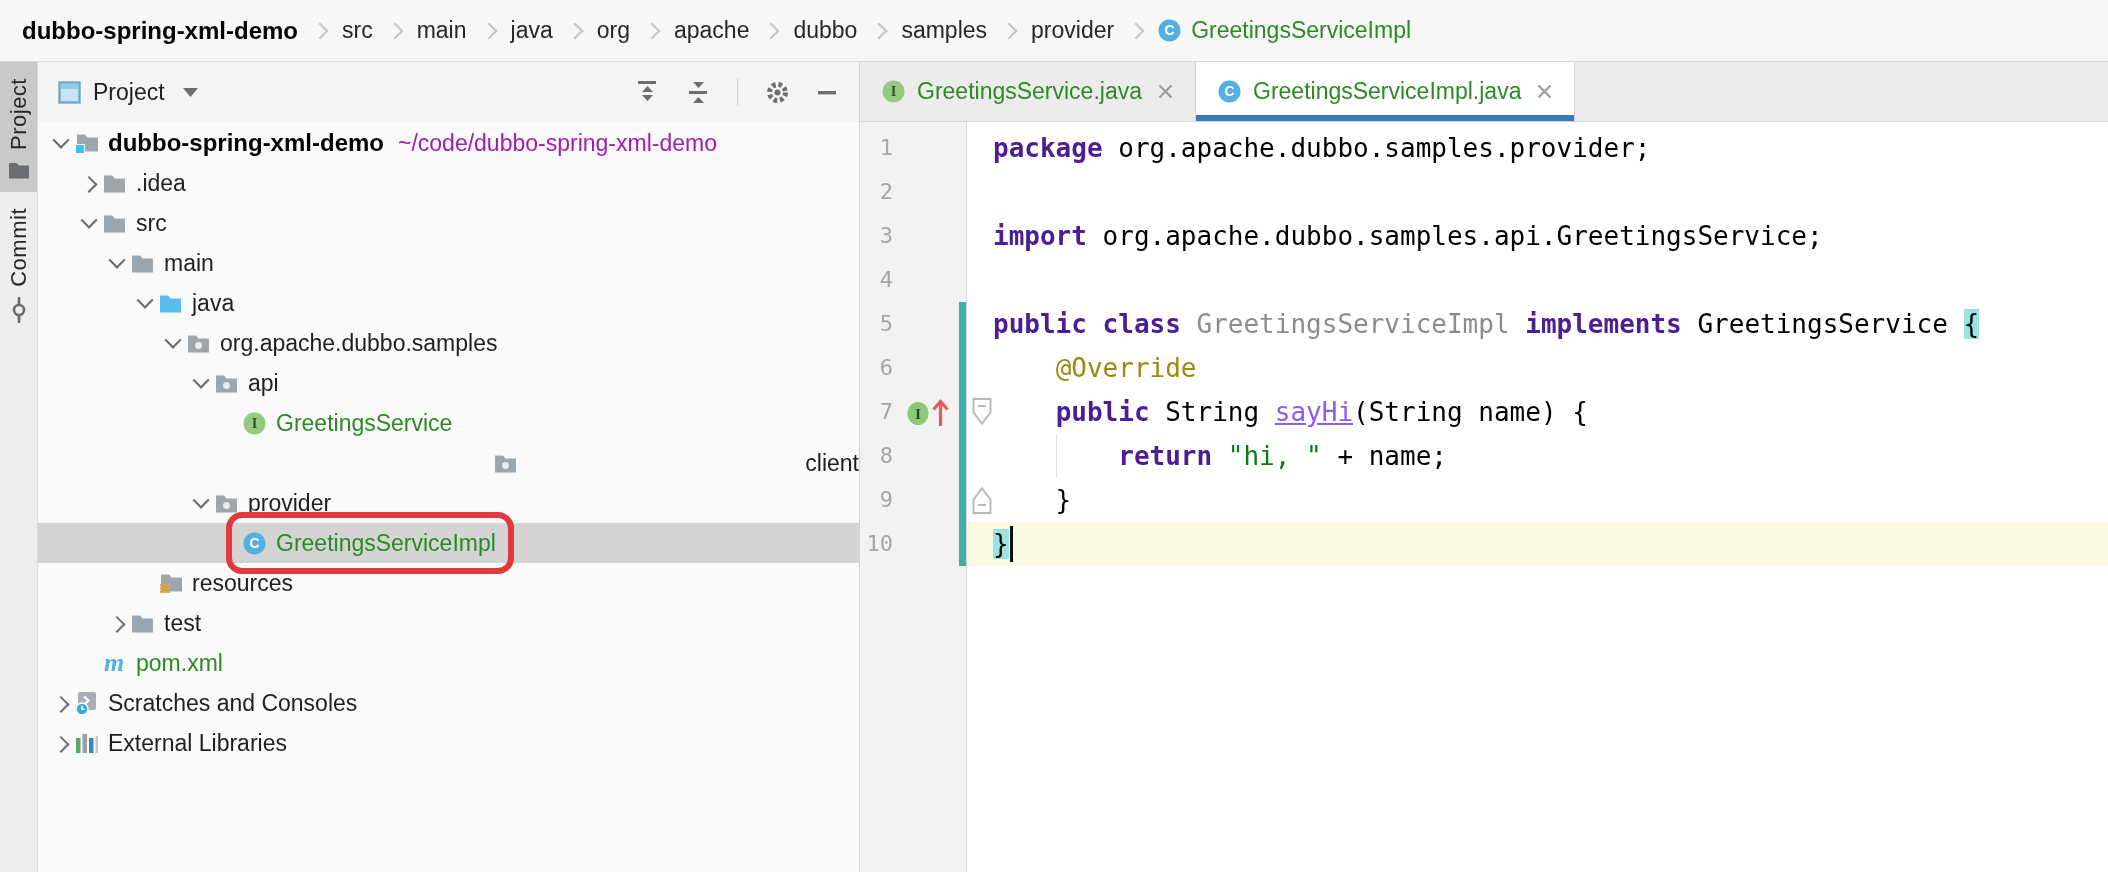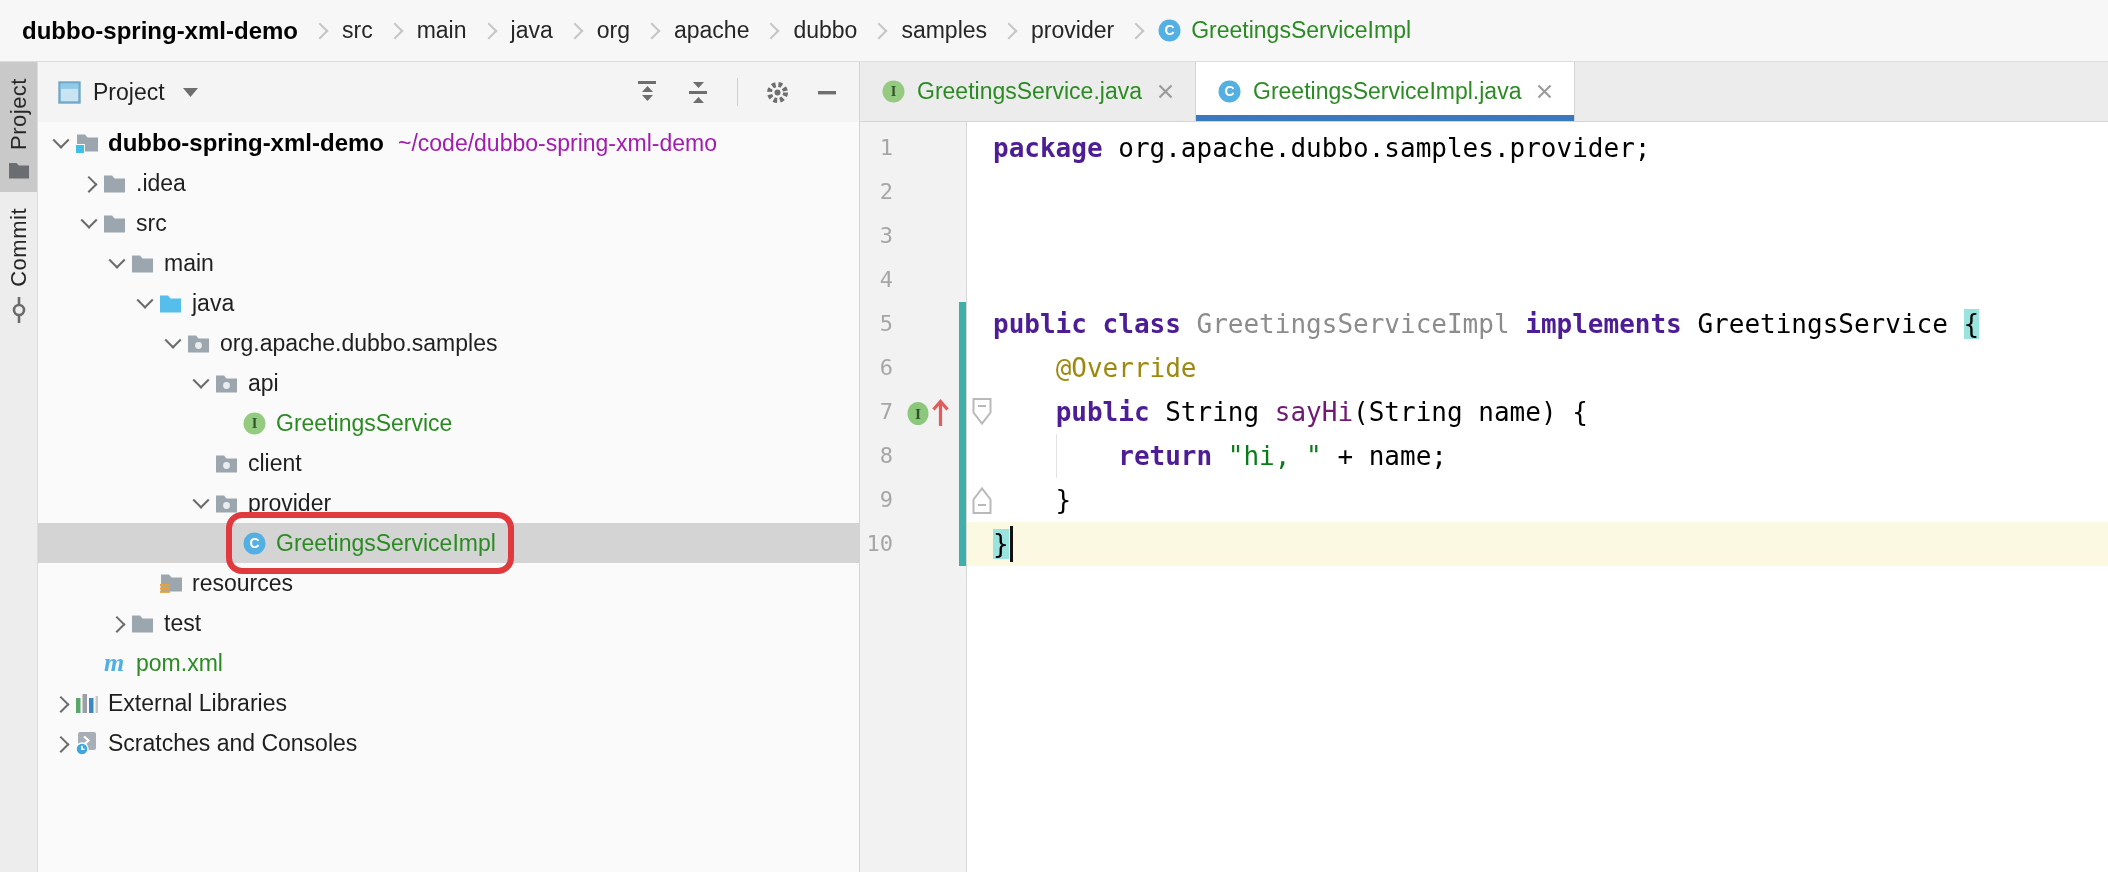--- a/index.html
+++ b/index.html
@@ -52,21 +52,21 @@
   .gutter-bg{position:absolute;left:0;top:0;bottom:0;width:106px;background:#f2f2f2;border-right:1px solid #d8d8d8;box-sizing:content-box;}
   .vcs-bar{position:absolute;left:99px;top:180px;width:7px;height:264px;background:#3fafa9;z-index:2;}
   .lines{position:absolute;left:0;right:0;top:4px;}
   .code-line{height:44px;position:relative;}
   .current-bg{position:absolute;left:107px;right:0;top:0;bottom:0;background:#fcf9e3;}
   .line-num{position:absolute;left:0;width:33px;text-align:right;font-family:"DejaVu Sans Mono",monospace;font-size:22px;line-height:44px;color:#a6a6a6;}
   .code-text{position:absolute;left:133px;font-family:"DejaVu Sans Mono",monospace;font-size:26px;line-height:44px;white-space:pre;color:#000;}
   .c-kw{color:#4c1d95;font-weight:bold;}
   .c-str{color:#067d17;}
   .c-ann{color:#9e880d;}
-  .c-method{color:#701a75;}
+  .c-method{color:#8b5cf6;text-decoration:underline;}
   .c-unused{color:#8c8c8c;}
   .c-pl{color:#000;}
   .c-brace{background:#99e4de;}
   .impl-slot{position:absolute;left:46px;top:8px;display:flex;align-items:center;}
   .fold-slot{position:absolute;left:110px;top:7px;display:flex;}
   .caret-bar{position:absolute;left:150px;top:4px;width:3px;height:36px;background:#111;z-index:3;}
   .indent-guide{position:absolute;left:196px;top:0;bottom:0;width:1px;background:#e3e3e3;}
 </style>
 </head>
 <body>
@@ -272,21 +272,21 @@
         <div class="tree-row" style="padding-left: 177px;">
           <span class="chev-slot"></span>
           <span class="icon-slot">
             <svg width="23" height="23" viewBox="0 0 23 23">
               <circle cx="11.5" cy="11.5" r="11" fill="#94cb80"></circle>
               <text x="11.5" y="16.3" text-anchor="middle" font-family="Liberation Serif,serif" font-size="14.5" font-weight="bold" fill="#30552b">I</text>
             </svg>
           </span>
           <span class="green">GreetingsService</span>
         </div>
-        <div class="tree-row" style="padding-left: 149px;">
+        <div class="tree-row" style="padding-left: 149px; justify-content: space-between;">
           <span class="chev-slot"></span>
           <span class="icon-slot">
             <svg width="23" height="20" viewBox="0 0 23 20">
               <path d="M1 2.5h8l2.5 3H22v14H1z" fill="#9ba6af"></path>
               <circle cx="11.5" cy="12.5" r="3.4" fill="#e9edf0"></circle>
             </svg>
           </span>
           <span>client</span>
         </div>
         <div class="tree-row" style="padding-left: 149px;">
@@ -343,42 +343,42 @@
               <text x="1" y="20" font-family="Liberation Serif,serif" font-size="26" font-style="italic" font-weight="bold" fill="#4fb0e8">m</text>
             </svg>
           </span>
           <span class="green">pom.xml</span>
         </div>
         <div class="tree-row" style="padding-left: 9px;">
           <span class="chev-slot">
             <span class="chev right"></span>
           </span>
           <span class="icon-slot">
+            <svg width="25" height="25" viewBox="0 0 25 25">
+              <rect x="3" y="1" width="18" height="18" rx="2" fill="#a7aeb5"></rect>
+              <path d="M9 5.5l4.5 4L9 13.5" stroke="#ffffff" stroke-width="2.2" fill="none"></path>
+              <circle cx="7" cy="18" r="6" fill="#3fa7e0" stroke="#ffffff" stroke-width="1.4"></circle>
+              <path d="M7 14.8v3.4h2.6" stroke="#ffffff" stroke-width="1.6" fill="none"></path>
+            </svg>
+          </span>
+          <span>Scratches and Consoles</span>
+        </div>
+        <div class="tree-row" style="padding-left: 9px;">
+          <span class="chev-slot">
+            <span class="chev right"></span>
+          </span>
+          <span class="icon-slot">
             <svg width="24" height="22" viewBox="0 0 24 22">
               <rect x="1" y="6" width="4.5" height="15" fill="#59a869"></rect>
               <rect x="7.5" y="2" width="4.5" height="19" fill="#9aa0a6"></rect>
               <rect x="14" y="6" width="4.5" height="15" fill="#3e86c0"></rect>
               <rect x="20.5" y="4" width="2.5" height="17" fill="#c4c8cb"></rect>
             </svg>
           </span>
           <span>External Libraries</span>
-        </div>
-        <div class="tree-row" style="padding-left: 9px;">
-          <span class="chev-slot">
-            <span class="chev right"></span>
-          </span>
-          <span class="icon-slot">
-            <svg width="25" height="25" viewBox="0 0 25 25">
-              <rect x="3" y="1" width="18" height="18" rx="2" fill="#a7aeb5"></rect>
-              <path d="M9 5.5l4.5 4L9 13.5" stroke="#ffffff" stroke-width="2.2" fill="none"></path>
-              <circle cx="7" cy="18" r="6" fill="#3fa7e0" stroke="#ffffff" stroke-width="1.4"></circle>
-              <path d="M7 14.8v3.4h2.6" stroke="#ffffff" stroke-width="1.6" fill="none"></path>
-            </svg>
-          </span>
-          <span>Scratches and Consoles</span>
         </div>
       </div>
   </div>
 
   <div class="editor-pane">
     <div class="tab-bar">
         <div class="tab">
           <span class="icon">
             <svg width="23" height="23" viewBox="0 0 23 23">
               <circle cx="11.5" cy="11.5" r="11" fill="#94cb80"></circle>
@@ -415,20 +415,21 @@
           <div class="code-line">
             <span class="line-num">1</span>
             <span class="code-text"><span class="c-kw">package </span><span class="c-pl">org.apache.dubbo.samples.provider;</span></span>
           </div>
           <div class="code-line">
             <span class="line-num">2</span>
             <span class="code-text"></span>
           </div>
           <div class="code-line">
             <span class="line-num">3</span>
+            <span class="code-text"><span class="c-kw">import </span><span class="c-pl">org.apache.dubbo.samples.api.GreetingsService;</span></span>
           </div>
           <div class="code-line">
             <span class="line-num">4</span>
             <span class="code-text"></span>
           </div>
           <div class="code-line">
             <span class="line-num">5</span>
             <span class="code-text"><span class="c-kw">public class </span><span class="c-unused">GreetingsServiceImpl </span><span class="c-kw">implements </span><span class="c-pl">GreetingsService </span><span class="c-brace">{</span></span>
           </div>
           <div class="code-line">

